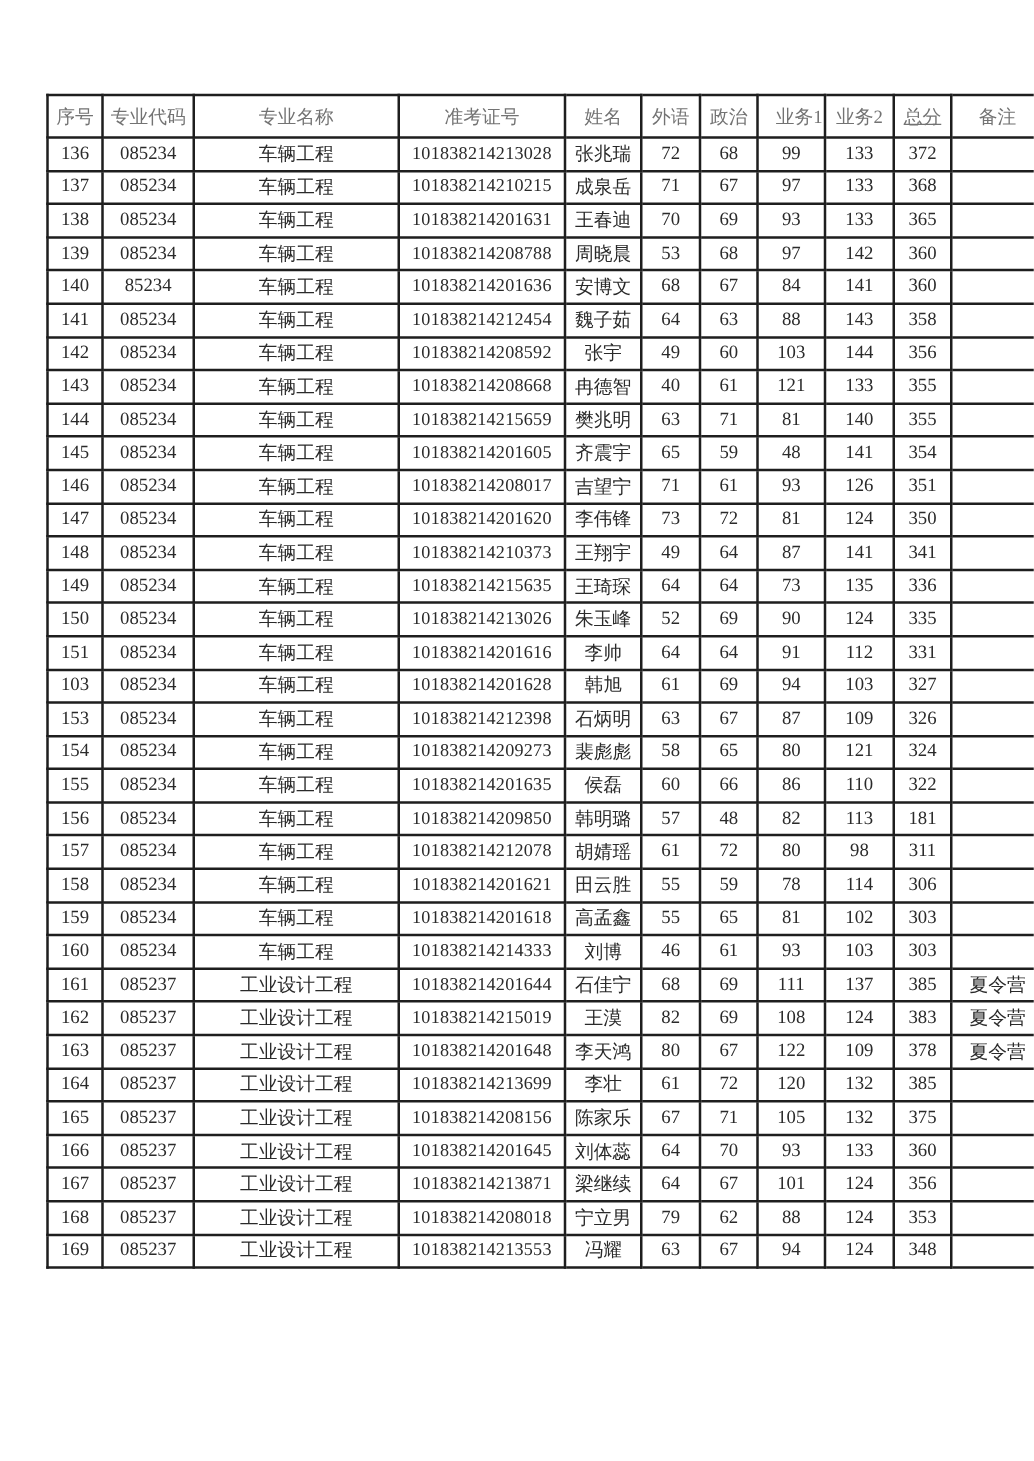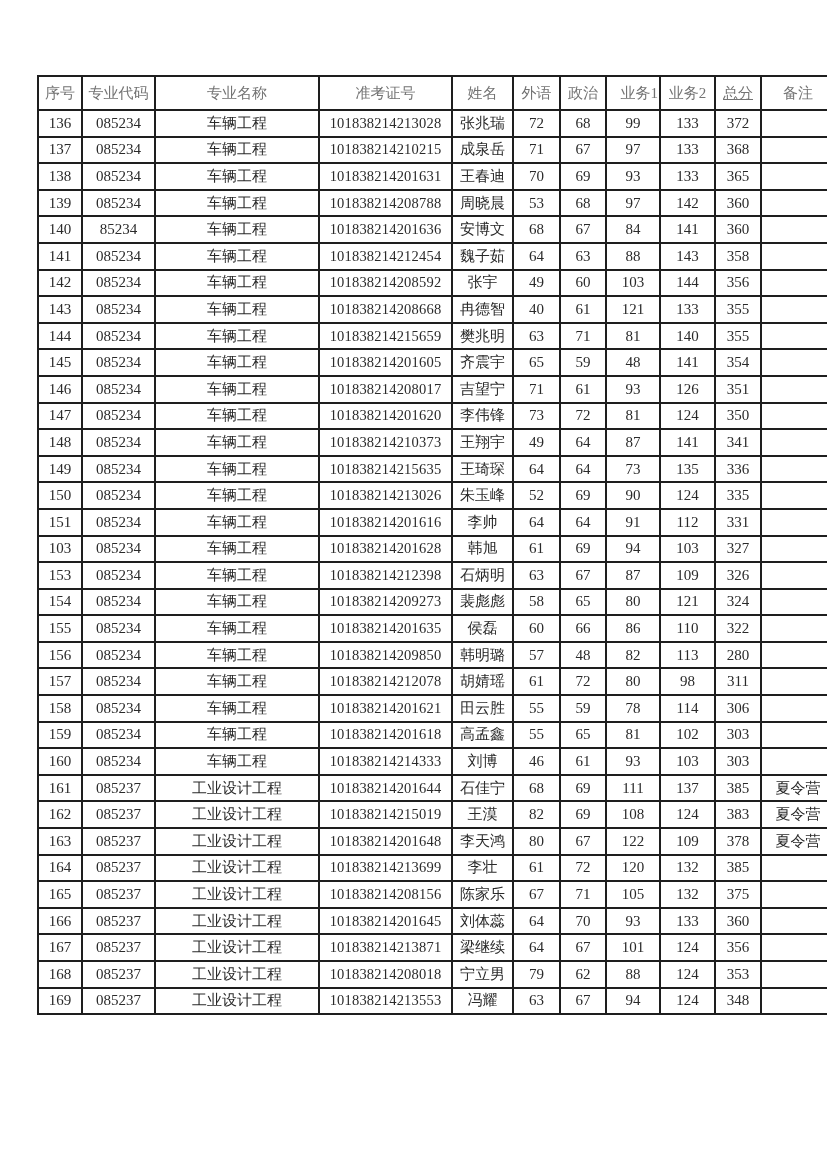--- a/index.html
+++ b/index.html
@@ -337,21 +337,21 @@
         <tr data-name="table-row">
           <td data-name="cell-seq">156</td>
           <td data-name="cell-code">085234</td>
           <td data-name="cell-major">车辆工程</td>
           <td data-name="cell-ticket">101838214209850</td>
           <td data-name="cell-name">韩明璐</td>
           <td data-name="cell-foreign">57</td>
           <td data-name="cell-politics">48</td>
           <td data-name="cell-biz1">82</td>
           <td data-name="cell-biz2">113</td>
-          <td data-name="cell-total">280</td>
+          <td data-name="cell-total">181</td>
           <td data-name="cell-note"></td>
         </tr>
         <tr data-name="table-row">
           <td data-name="cell-seq">157</td>
           <td data-name="cell-code">085234</td>
           <td data-name="cell-major">车辆工程</td>
           <td data-name="cell-ticket">101838214212078</td>
           <td data-name="cell-name">胡婧瑶</td>
           <td data-name="cell-foreign">61</td>
           <td data-name="cell-politics">72</td>

